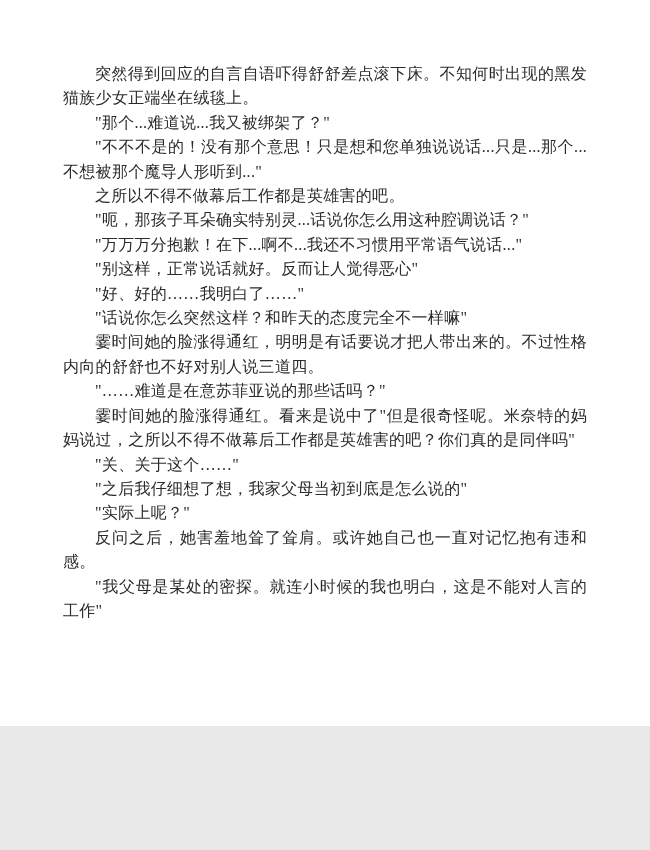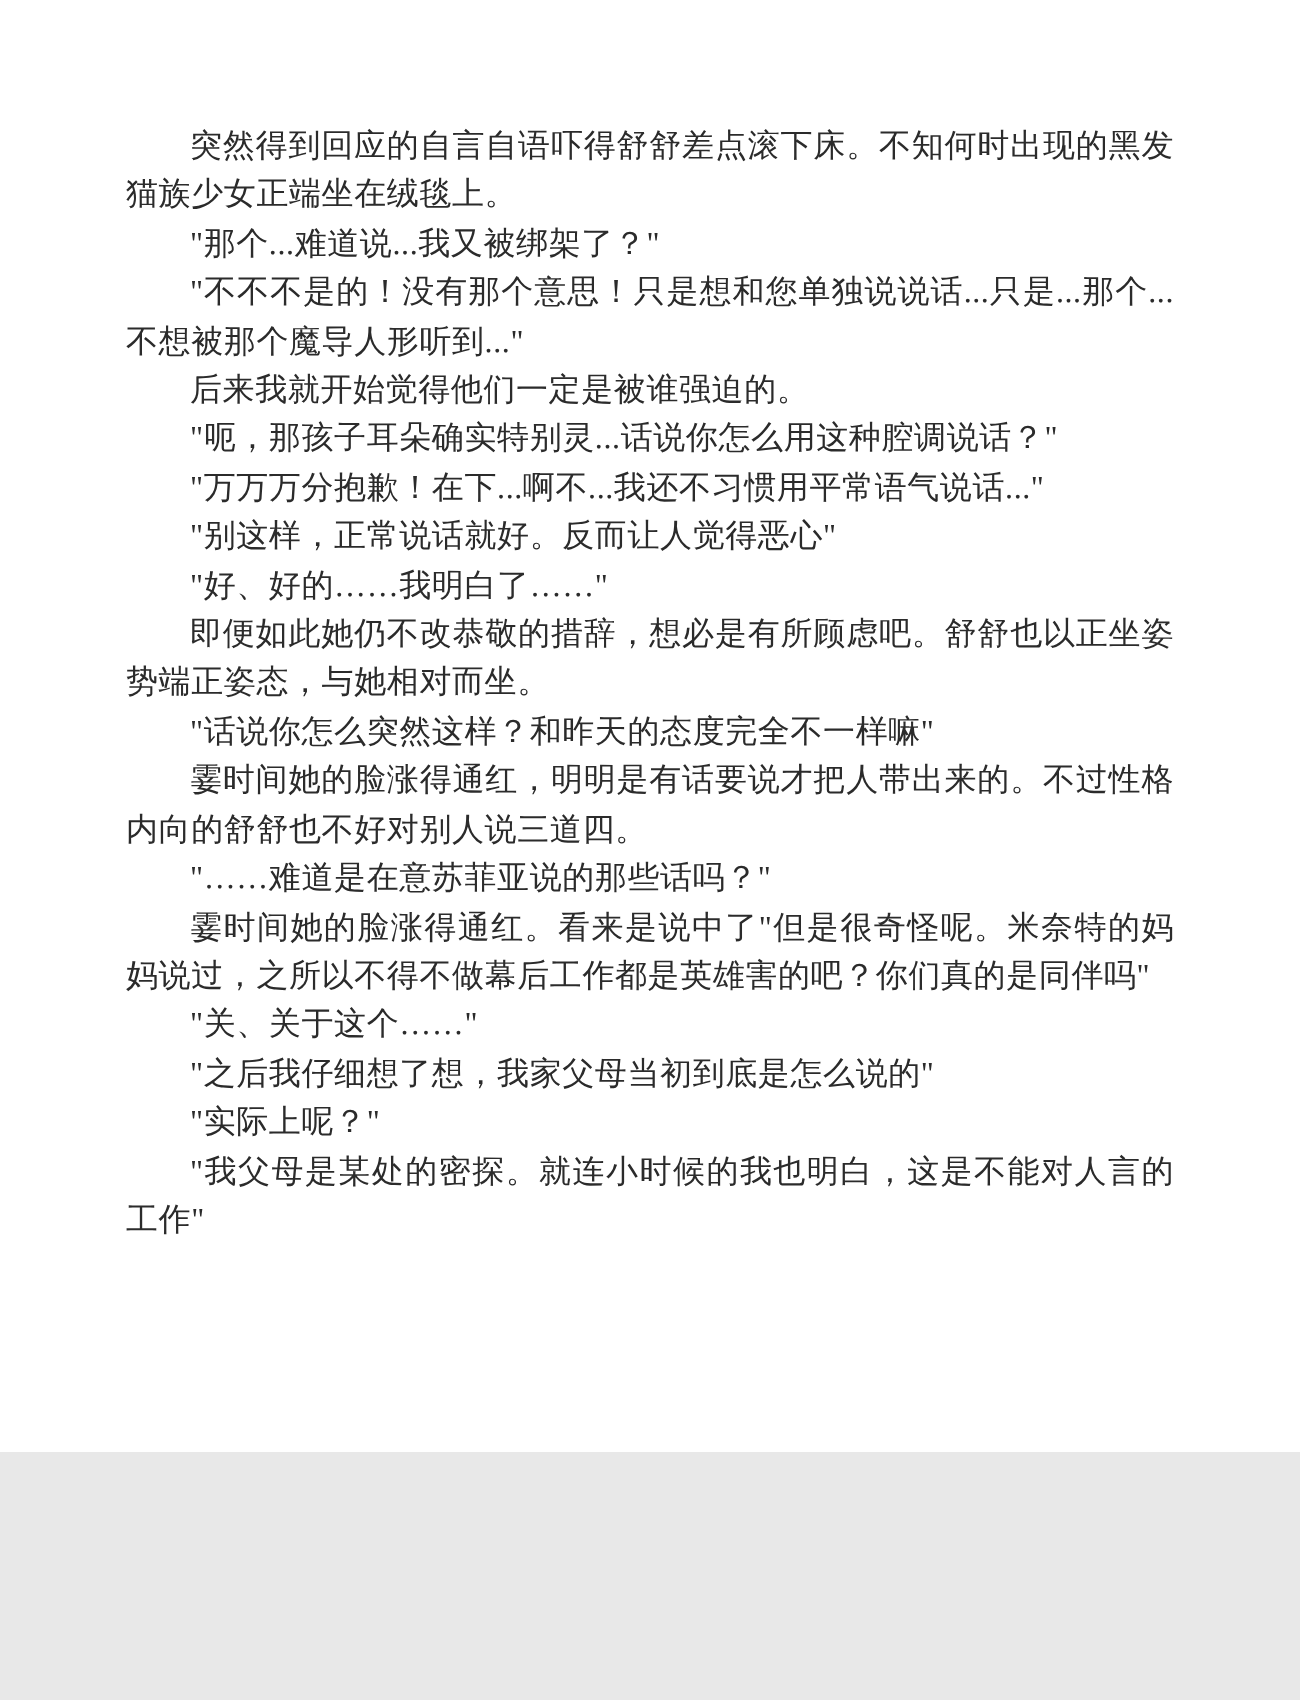--- a/index.html
+++ b/index.html
@@ -47,29 +47,29 @@
   }
 </style>
 </head>
 <body>
 
 <div class="page">
   <div class="body-text">
     <p>突然得到回应的自言自语吓得舒舒差点滚下床。不知何时出现的黑发猫族少女正端坐在绒毯上。</p>
     <p>"那个...难道说...我又被绑架了？"</p>
     <p>"不不不是的！没有那个意思！只是想和您单独说说话...只是...那个...不想被那个魔导人形听到..."</p>
-    <p>后来我就开始觉得他们一定是被谁强迫的。</p>
+    <p>之所以不得不做幕后工作都是英雄害的吧。</p>
     <p>"呃，那孩子耳朵确实特别灵...话说你怎么用这种腔调说话？"</p>
     <p>"万万万分抱歉！在下...啊不...我还不习惯用平常语气说话..."</p>
     <p>"别这样，正常说话就好。反而让人觉得恶心"</p>
     <p>"好、好的……我明白了……"</p>
-    <p>即便如此她仍不改恭敬的措辞，想必是有所顾虑吧。舒舒也以正坐姿势端正姿态，与她相对而坐。</p>
     <p>"话说你怎么突然这样？和昨天的态度完全不一样嘛"</p>
     <p>霎时间她的脸涨得通红，明明是有话要说才把人带出来的。不过性格内向的舒舒也不好对别人说三道四。</p>
     <p>"……难道是在意苏菲亚说的那些话吗？"</p>
     <p>霎时间她的脸涨得通红。看来是说中了"但是很奇怪呢。米奈特的妈妈说过，之所以不得不做幕后工作都是英雄害的吧？你们真的是同伴吗"</p>
     <p>"关、关于这个……"</p>
     <p>"之后我仔细想了想，我家父母当初到底是怎么说的"</p>
     <p>"实际上呢？"</p>
+    <p>反问之后，她害羞地耸了耸肩。或许她自己也一直对记忆抱有违和感。</p>
     <p>"我父母是某处的密探。就连小时候的我也明白，这是不能对人言的工作"</p>
   </div>
   <div class="page-number">105</div>
 </div>
 
 </body></html>

